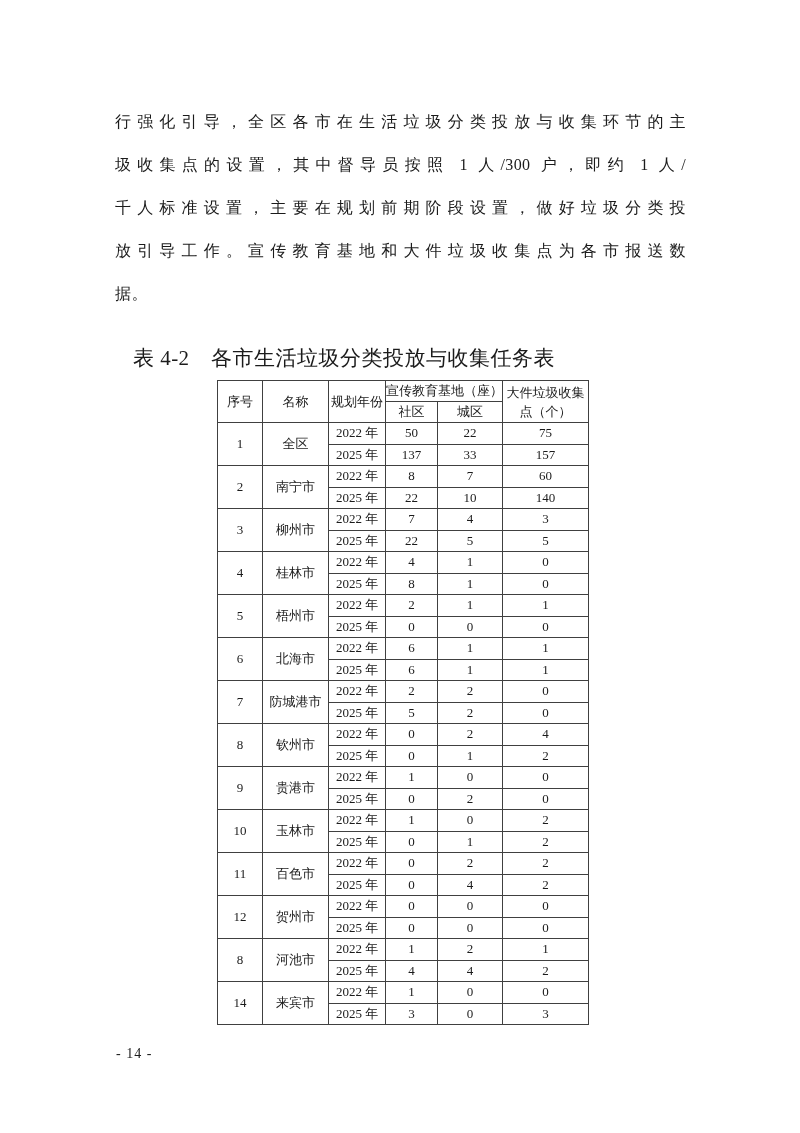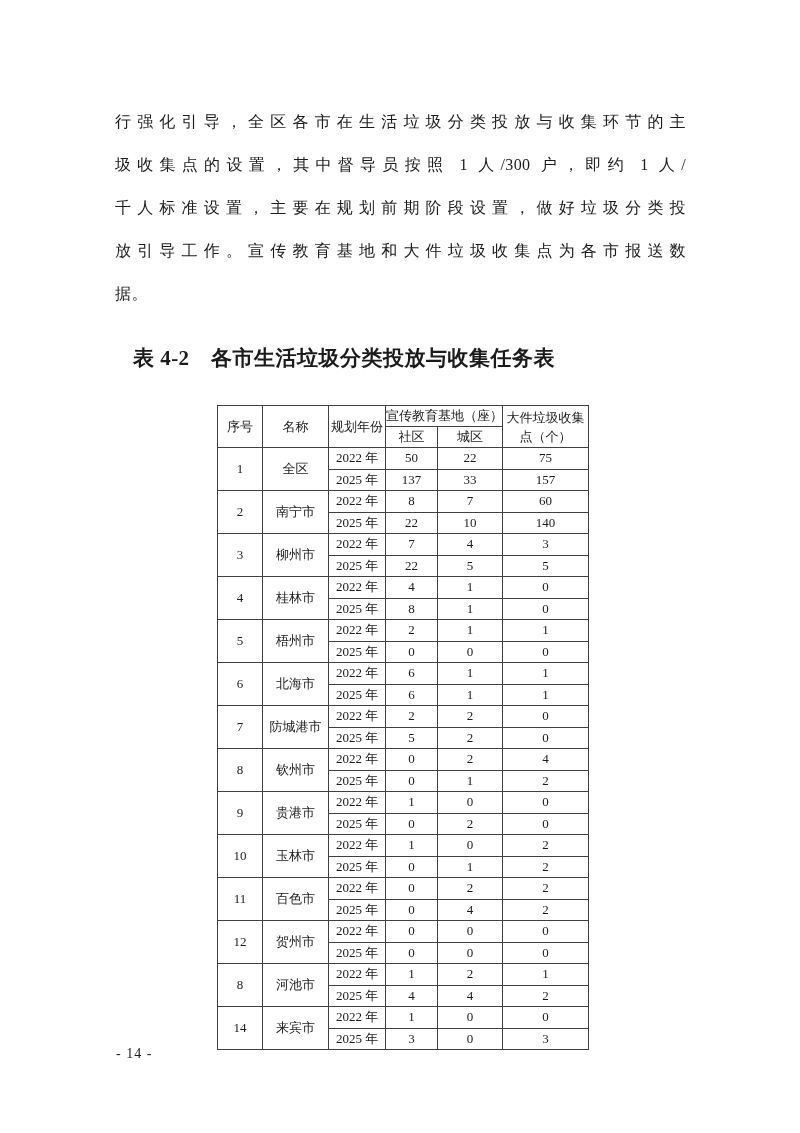--- a/index.html
+++ b/index.html
@@ -34,26 +34,25 @@
     text-align-last: left;
   }
   .table-title {
     position: absolute;
     top: 344px;
     left: 0;
     width: 688px;
     text-align: center;
     font-size: 21px;
     letter-spacing: 0.5px;
-    font-weight: bold;
   }
   table.task {
     position: absolute;
     left: 217px;
-    top: 405px;
+    top: 380px;
     width: 371px;
     border-collapse: collapse;
     table-layout: fixed;
     font-size: 13px;
   }
   table.task th, table.task td {
     border: 1px solid #404040;
     text-align: center;
     vertical-align: middle;
     font-weight: normal;

